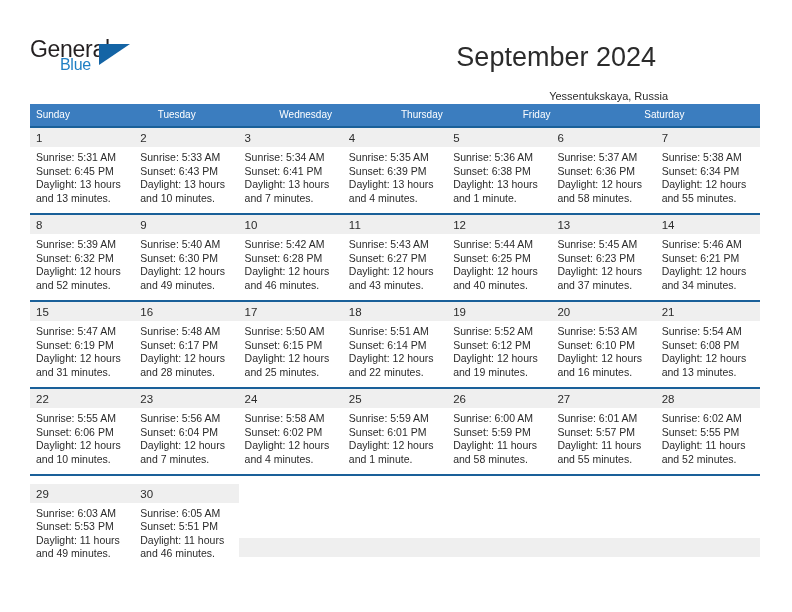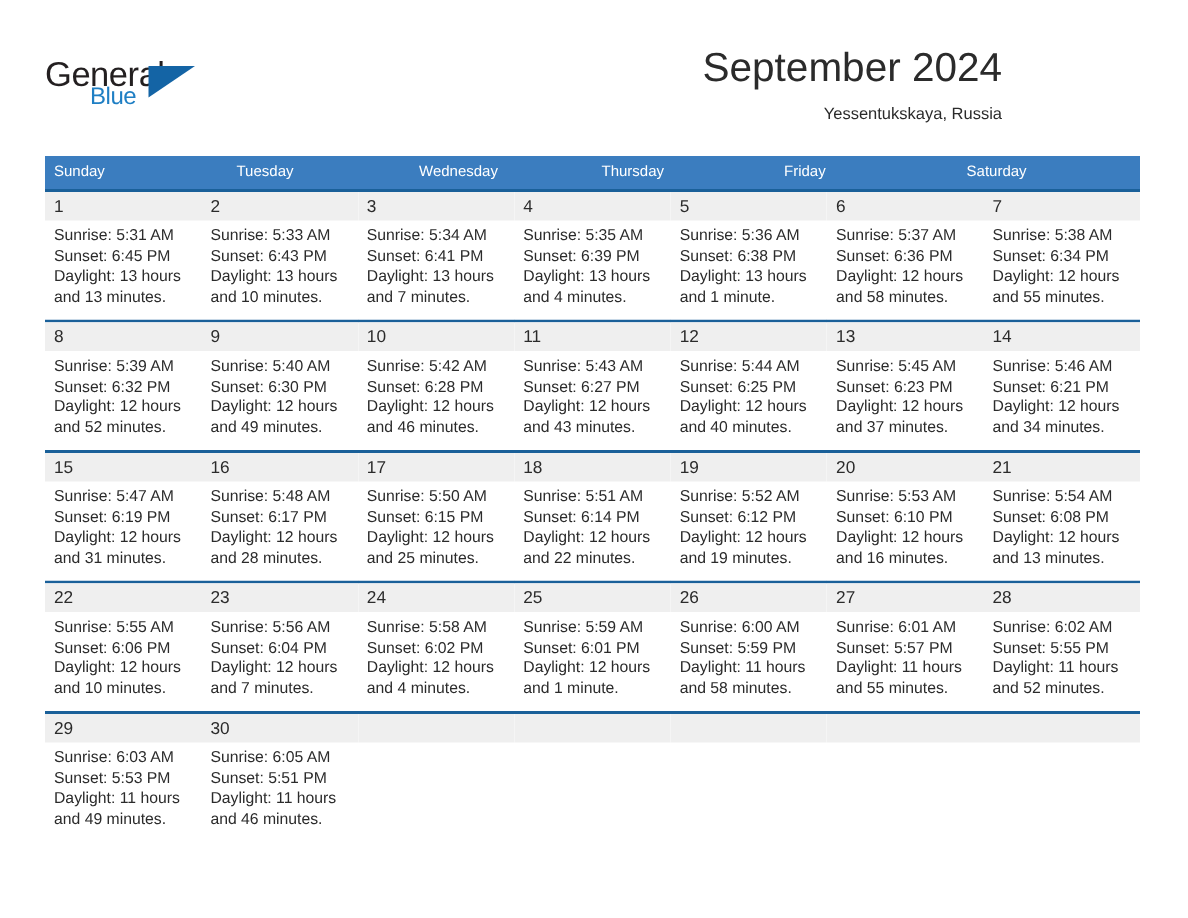--- a/index.html
+++ b/index.html
@@ -69,21 +69,21 @@
     right: 0;
     top: 0;
     text-align: right;
   }
   .month-title {
     font-size: 27px;
     color: #2b2b2b;
     line-height: 34px;
     white-space: nowrap;
     font-weight: normal;
-    margin: 0;
+    margin: 12px;
   }
   .location {
     font-size: 11px;
     color: #2b2b2b;
     line-height: 20px;
     margin-top: 4px;
     white-space: nowrap;
   }
 
   
@@ -110,20 +110,21 @@
   }
 
   .week-row {
     display: flex;
     border-top: 2px solid #1a6099;
     height: 87px;
     box-sizing: border-box;
   }
   .week-row.last {
     height: 87px;
+    align-items: flex-end;
   }
   .day-cell {
     flex: 1 1 0;
     box-sizing: border-box;
     padding: 0;
     position: relative;
     background: #ffffff;
   }
   .day-num-band {
     background: #efefef;

